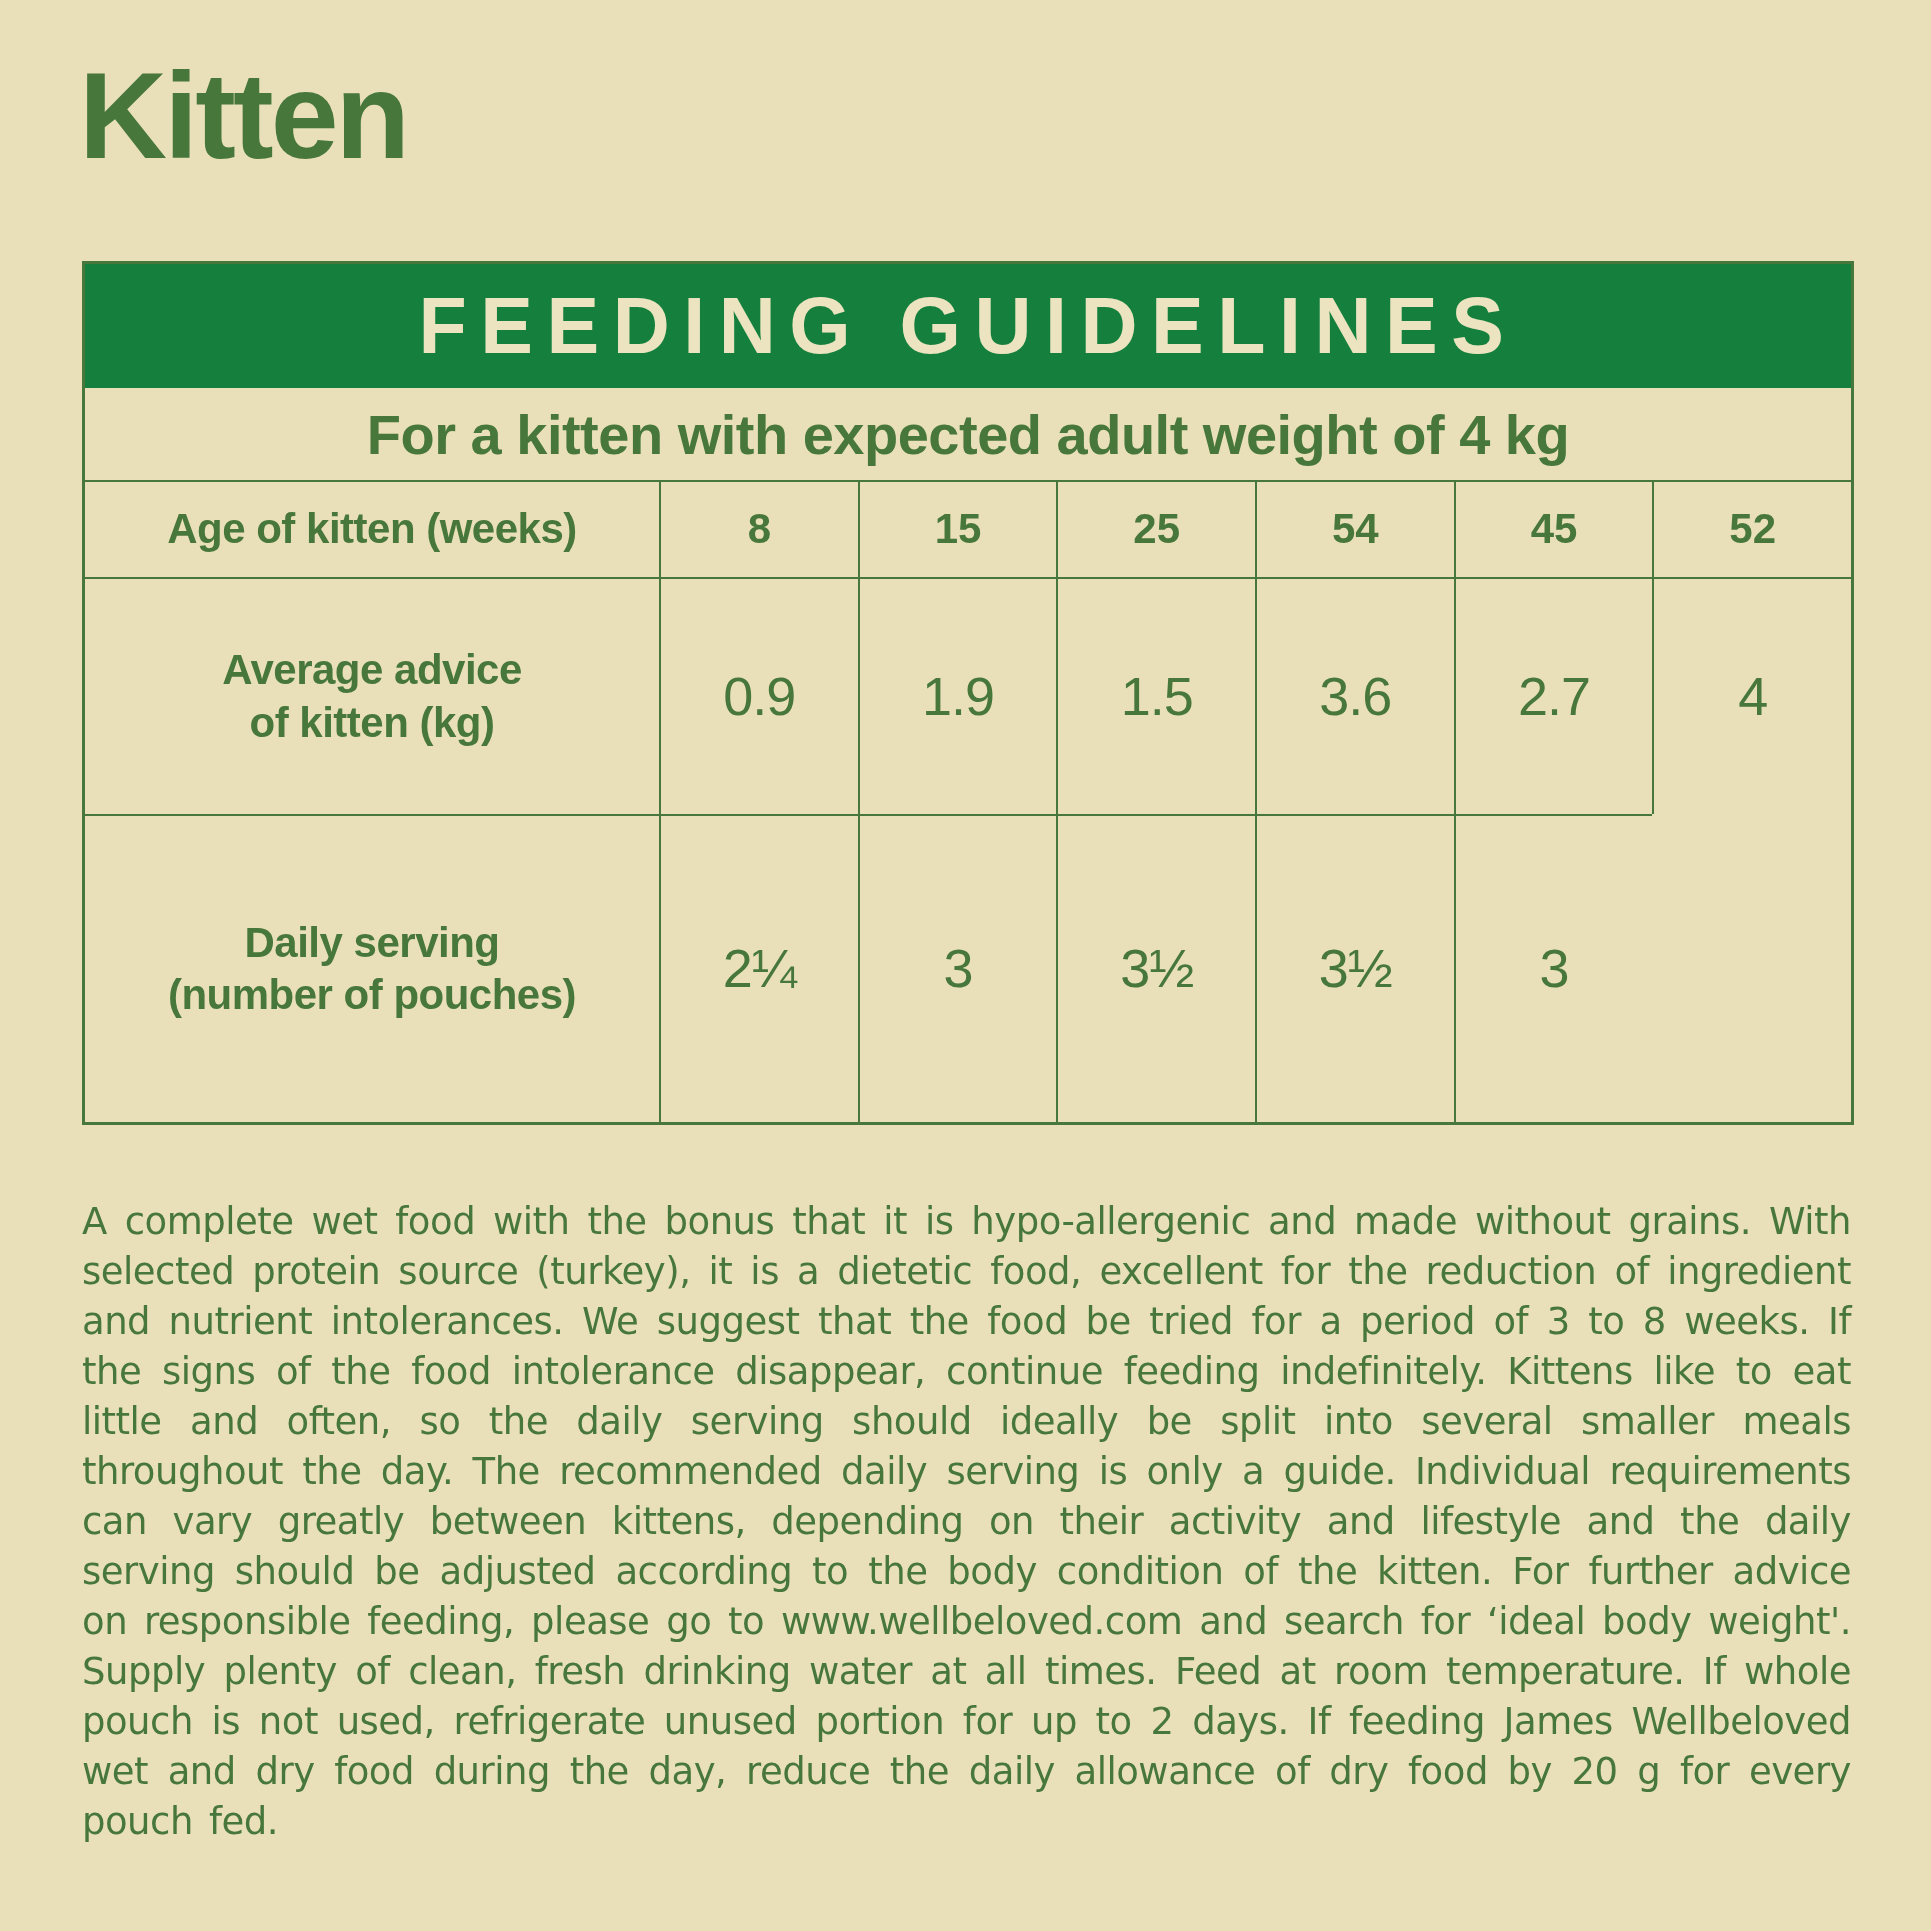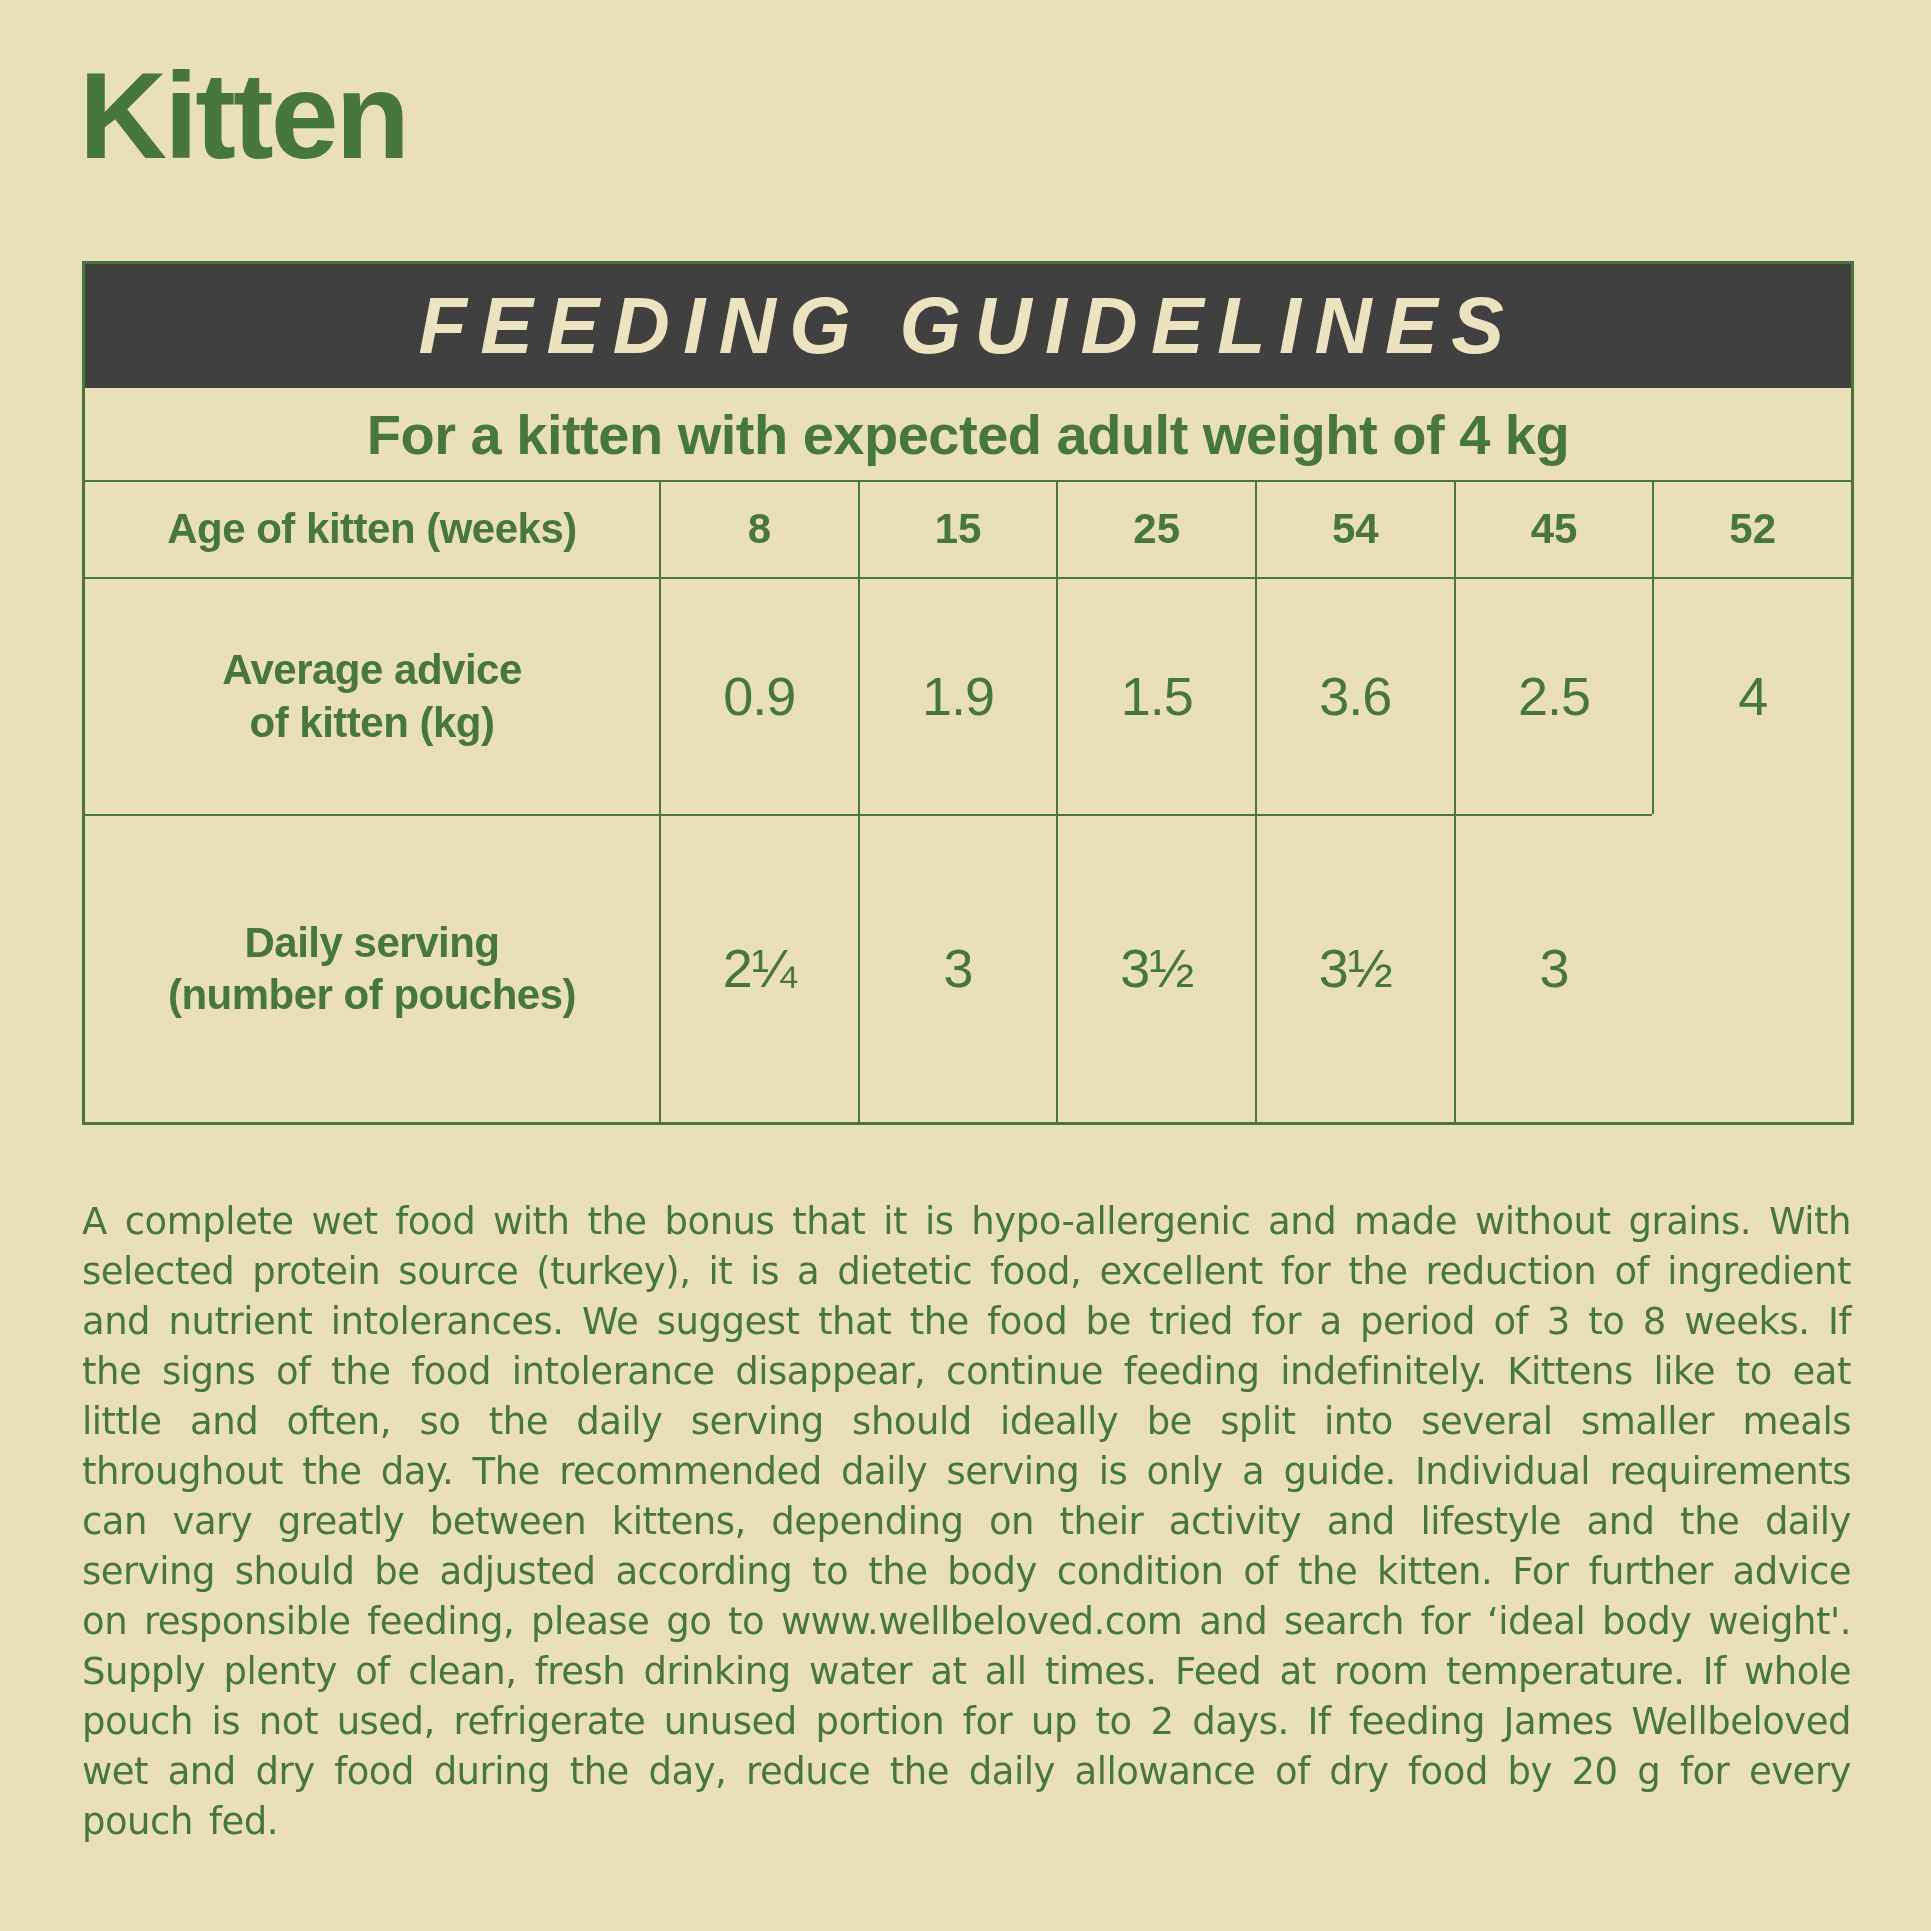--- a/index.html
+++ b/index.html
@@ -21,24 +21,24 @@
     width:1772px;height:864px;
     box-sizing:border-box;
     border:3.9px solid #47773b;
     display:grid;
     grid-template-columns:574px repeat(6,1fr);
     grid-template-rows:124px 92px 97px 237px 1fr;
     background:#e9e0b9;
   }
   .tbl-header{
     grid-column:1/-1;
-    background:#404040;
+    background:#15803d;
     color:#ece4c0;
     display:flex;align-items:center;justify-content:center;
-    font-size:79px;font-weight:bold;letter-spacing:13.5px;font-style:italic;
+    font-size:79px;font-weight:bold;letter-spacing:13.5px;
   }
   .tbl-subtitle{
     grid-column:1/-1;
     display:flex;align-items:center;justify-content:center;
     font-size:56px;font-weight:bold;letter-spacing:-0.5px;border-radius:17px;
   }
   .cell{
     display:flex;align-items:center;justify-content:center;
     flex-direction:column;
     border-top:2.9px solid #47773b;
@@ -104,21 +104,21 @@
   <div class="cell vline">
     <span class="val-light">1.9</span>
   </div>
   <div class="cell vline">
     <span class="val-light">1.5</span>
   </div>
   <div class="cell vline">
     <span class="val-light">3.6</span>
   </div>
   <div class="cell vline">
-    <span class="val-light">2.5</span>
+    <span class="val-light">2.7</span>
   </div>
   <div class="cell vline">
     <span class="val-light">4</span>
   </div>
 
   <div class="cell">
     <span class="row-label">Daily serving</span>
     <span class="row-label">(number of pouches)</span>
   </div>
   <div class="cell vline">

